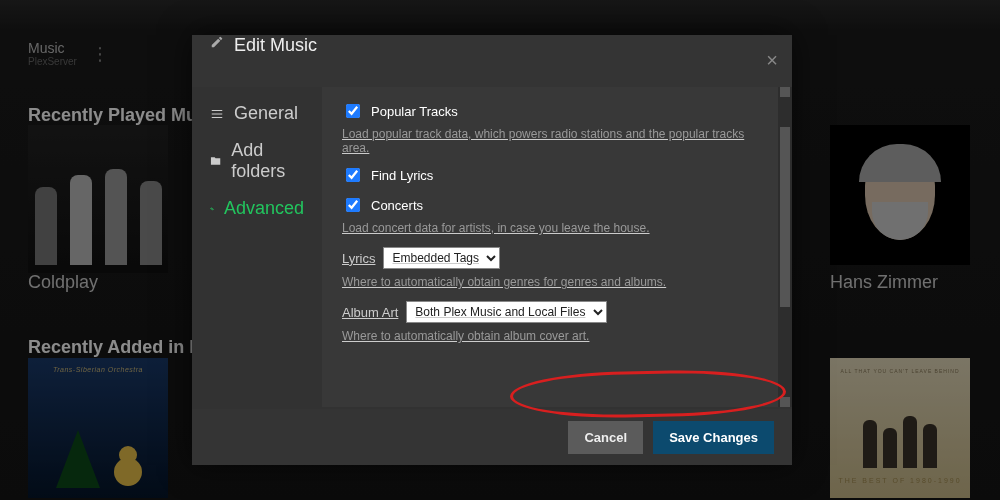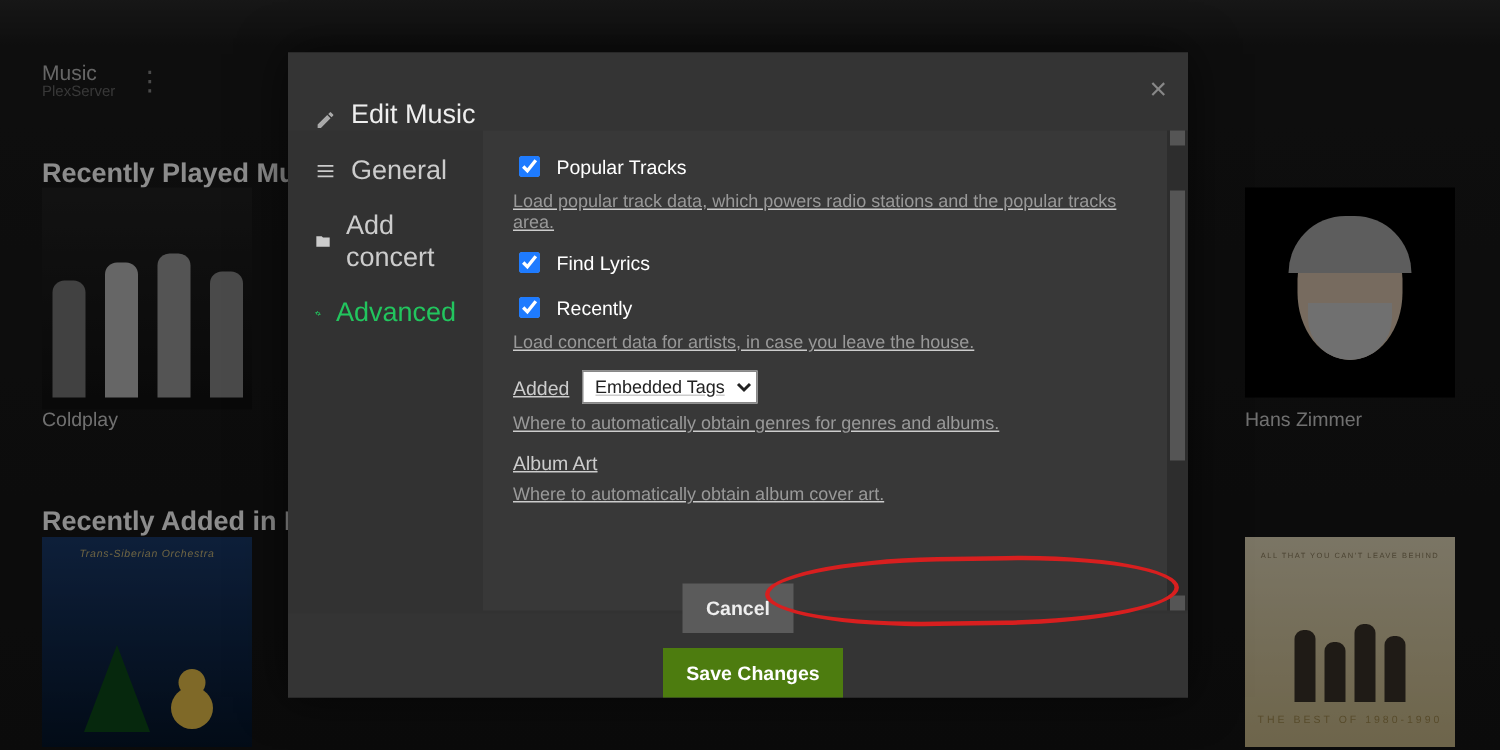--- a/index.html
+++ b/index.html
@@ -6,21 +6,21 @@
   body{background:#1a1a1a;color:#ccc;font-size:13px;position:relative;}
   
   .bg{position:absolute;inset:0;background:linear-gradient(#1b1b1b,#151515);}
   .topgrad{position:absolute;top:0;left:0;right:0;height:30px;background:linear-gradient(#2a2a2a,#1b1b1b);}
   .library-header{position:absolute;left:28px;top:40px;display:flex;align-items:center;gap:14px;}
   .lib-title{color:#bbb;font-size:14px;}
   .lib-sub{color:#666;font-size:10px;}
   .dots{color:#888;font-size:18px;line-height:4px;}
   h2.section{position:absolute;color:#fff;font-size:18px;font-weight:bold;}
   .card{position:absolute;width:140px;height:140px;background:#333;}
-  .caption{position:absolute;color:#ccc;font-size:13px;}
+  .caption{position:absolute;color:#ccc;font-size:18px;}
   .cold{background:linear-gradient(#222,#111);display:flex;align-items:flex-end;justify-content:space-around;padding-bottom:8px;}
   .person{width:22px;height:70px;background:#888;border-radius:8px 8px 0 0;}
   .person.t1{height:78px;background:#777;} .person.t2{height:90px;background:#bbb;}
   .person.t3{height:96px;background:#999;} .person.t4{height:84px;background:#888;}
   .hans{background:#000;display:flex;align-items:center;justify-content:center;}
   .face{width:70px;height:90px;background:#d9c4ad;border-radius:40% 40% 50% 50%;position:relative;}
   .face:after{content:"";position:absolute;bottom:0;left:10%;right:10%;height:42%;background:#ccc;border-radius:0 0 40px 40px;}
   .hair{position:absolute;top:-6px;left:-6px;right:-6px;height:38px;background:#aaa;border-radius:40px 40px 0 0;}
   .album{position:absolute;width:140px;height:140px;}
   .a1{background:linear-gradient(#1a3a6a,#05152a);} 
@@ -30,21 +30,21 @@
   .a-snowman:before{content:"";position:absolute;bottom:0;left:0;width:28px;height:28px;background:#e8c04a;border-radius:50%;}
   .a-snowman:after{content:"";position:absolute;bottom:22px;left:5px;width:18px;height:18px;background:#e8c04a;border-radius:50%;}
   .a5{background:linear-gradient(#e0d6b8,#c8b888);position:relative;}
   .a5-txt{position:absolute;top:10px;left:0;right:0;text-align:center;font-size:5px;color:#887a5a;letter-spacing:1px;}
   .a5-sub{position:absolute;bottom:14px;left:0;right:0;text-align:center;font-size:7px;color:#a08a50;letter-spacing:2px;}
   .silh{position:absolute;bottom:30px;left:0;right:0;height:60px;display:flex;align-items:flex-end;justify-content:center;gap:6px;}
   .silh div{width:14px;background:#3a3228;border-radius:6px 6px 0 0;}
   
   .overlay{position:absolute;inset:0;background:rgba(0,0,0,0.45);}
   .modal{position:absolute;left:192px;top:35px;width:600px;height:430px;background:#323232;color:#ccc;box-shadow:0 0 30px rgba(0,0,0,0.6);}
-  .m-head{display:flex;align-items:flex-end;height:52px;padding:0 18px;gap:10px;background:#343434;}
+  .m-head{display:flex;align-items:flex-start;height:52px;padding:0 18px;gap:10px;background:#343434;}
   .m-head svg{width:14px;height:14px;fill:#aaa;}
   .m-title{font-size:18px;color:#eee;}
   .close{position:absolute;right:14px;top:14px;color:#888;font-size:20px;cursor:pointer;}
   .m-body{display:flex;height:320px;}
   .side{width:130px;padding-top:8px;}
   .side-item{display:flex;align-items:center;gap:10px;padding:8px 18px;font-size:18px;color:#ccc;cursor:pointer;}
   .side-item.active{color:#22c55e;}
   .side-item svg{width:14px;height:14px;fill:currentColor;}
   .pane{flex:1;position:relative;background:#383838;}
   .scroll{position:absolute;inset:0;overflow:hidden;padding:6px 20px 10px 20px;}
@@ -52,24 +52,24 @@
   .scrollbar:before{content:"";position:absolute;top:0;left:2px;right:2px;height:10px;background:#555;}
   .scrollbar:after{content:"";position:absolute;bottom:0;left:2px;right:2px;height:10px;background:#555;}
   .s-thumb{position:absolute;left:2px;right:2px;top:40px;height:180px;background:#555;}
   .opt{margin:8px 0 10px 0;text-decoration:underline;}
   .chk{display:inline-flex;align-items:center;gap:8px;font-size:13px;color:#fff;}
   .chk input{accent-color:#1e7bff;width:14px;height:14px;}
   .help{font-size:12px;color:#999;margin-top:6px;}
   .sel-row{display:flex;align-items:center;gap:8px;margin:12px 0 4px 0;font-size:13px;}
   .sel-row select{background:#fff;color:#222;border:1px solid #888;font-size:12px;padding:2px 4px;}
   .ring{position:absolute;border:3px solid #d81f1f;border-radius:50%/60%;width:270px;height:40px;left:318px;top:336px;pointer-events:none;transform:rotate(-1deg);}
-  .m-foot{position:absolute;left:0;right:0;bottom:0;height:56px;background:#343434;display:flex;align-items:center;justify-content:flex-end;gap:10px;padding:0 18px;flex-direction:column;}
+  .m-foot{position:absolute;left:0;right:0;bottom:0;height:56px;background:#343434;display:flex;align-items:center;justify-content:flex-end;gap:10px;padding:0 18px;}
   .btn{padding:9px 16px;font-size:13px;font-weight:bold;border:none;cursor:pointer;}
   .btn-cancel{background:#5b5b5b;color:#eee;}
-  .btn-save{background:#4d7c0f;color:#fff;margin-left:20px;}
+  .btn-save{background:#0c4a6e;color:#fff;}
 </style>
 </head>
 <body>
 
 <div class="bg">
   <div class="topgrad"></div>
 
   <div class="library-header">
     <div>
       <div class="lib-title">Music</div>
@@ -129,21 +129,21 @@
       <div class="side-item">
         <svg viewBox="0 0 24 24">
             <path d="M3 5h18v2H3V5zm0 6h18v2H3v-2zm0 6h18v2H3v-2z"></path>
           </svg>
         <span>General</span>
       </div>
       <div class="side-item">
         <svg viewBox="0 0 24 24">
             <path d="M10 4H2v16h20V6H12l-2-2z"></path>
           </svg>
-        <span>Add concert</span>
+        <span>Add folders</span>
       </div>
       <div class="side-item active">
         <svg viewBox="0 0 24 24">
             <path d="M12 8a4 4 0 1 0 0 8 4 4 0 0 0 0-8zm9 4a7 7 0 0 1-.1 1.2l2.1 1.6-2 3.4-2.5-1a7 7 0 0 1-2 .1l-.4 2.7h-4l-.4-2.7a7 7 0 0 1-2-.9l-2.5 1-2-3.4 2.1-1.6A7 7 0 0 1 3 12a7 7 0 0 1 .1-1.2L1 9.2l2-3.4 2.5 1a7 7 0 0 1 2-.9L8 3h4l.4 2.7a7 7 0 0 1 2 .9l2.5-1 2 3.4-2.1 1.6A7 7 0 0 1 21 12z"></path>
           </svg>
         <span>Advanced</span>
       </div>
     </div>
 
     <div class="pane">
@@ -157,34 +157,35 @@
         </div>
         <div class="opt">
           <label class="chk">
               <input type="checkbox" checked="" style="">
               <span>Find Lyrics</span>
             </label>
         </div>
         <div class="opt">
           <label class="chk">
               <input type="checkbox" checked="" style="">
-              <span>Recently</span>
+              <span>Concerts</span>
             </label>
           <div class="help">Load concert data for artists, in case you leave the house.</div>
         </div>
         <div class="opt">
           <div class="sel-row">
-            <span>Added</span>
+            <span>Lyrics</span>
             <select><option>Embedded Tags</option></select>
           </div>
           <div class="help">Where to automatically obtain genres for genres and albums.</div>
         </div>
         <div class="opt">
           <div class="sel-row">
             <span>Album Art</span>
+            <select><option>Both Plex Music and Local Files</option></select>
           </div>
           <div class="help">Where to automatically obtain album cover art.</div>
         </div>
       </div>
       <div class="scrollbar">
           <div class="s-thumb"></div>
         </div>
     </div>
   </div>
 

